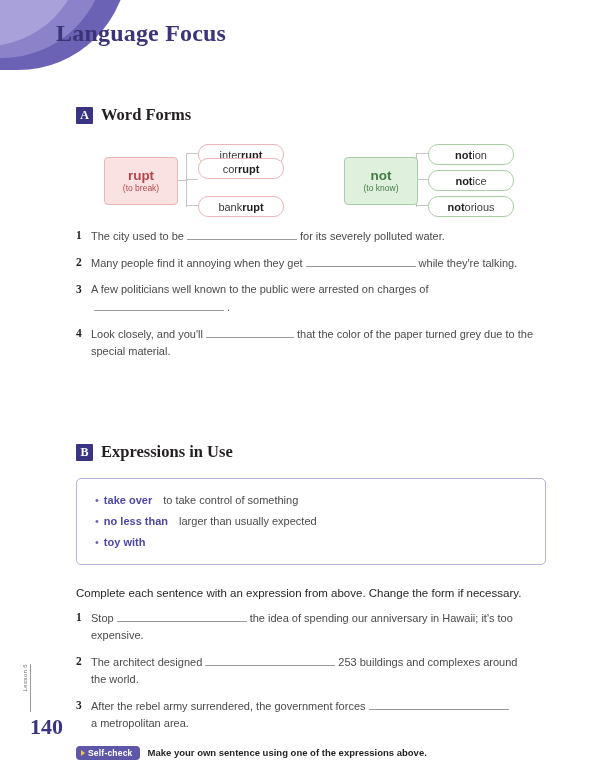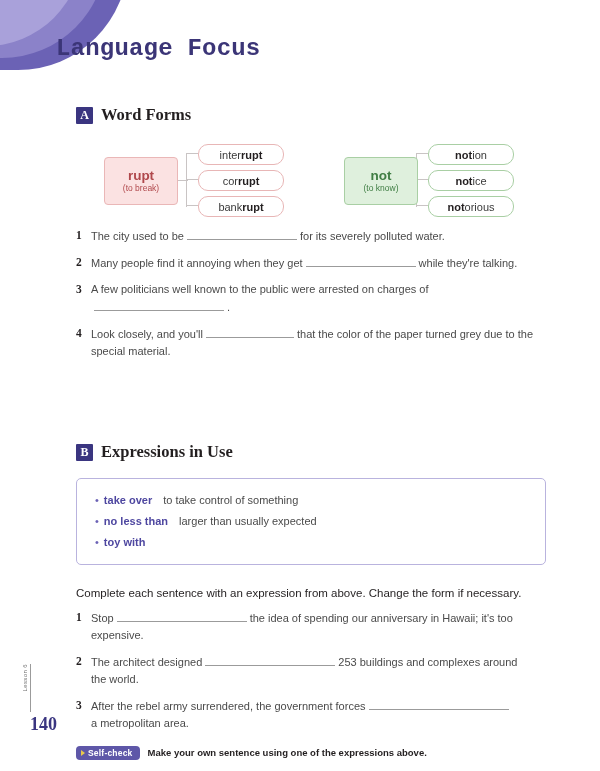--- a/index.html
+++ b/index.html
@@ -50,22 +50,22 @@
     width: 160px;
     height: 104px;
     background: #a9a1da;
     border-bottom-right-radius: 96px;
   }
 
   
   .page-title {
     position: absolute;
     left: 56px;
-    top: 35px;
-    font-family: Liberation Mono, monospace;
+    top: 20px;
+    font-family: Liberation Serif, serif;
     font-size: 24px;
     font-weight: bold;
     color: #3b3577;
     letter-spacing: 0.2px;
   }
 
   
   .section {
     position: absolute;
     left: 76px;
@@ -143,21 +143,21 @@
     font-size: 11px;
     display: flex;
     align-items: center;
     justify-content: center;
     color: #3a3a3a;
   }
   .leaf b { font-weight: bold; color: #231f20; }
   .leaf-red { border: 1px solid #e8b6b6; }
   .leaf-green { border: 1px solid #a9cfa4; }
   .leaf-r1 { left: 122px; top: 3px; }
-  .leaf-r2 { left: 122px; top: 29px; text-align: center; }
+  .leaf-r2 { left: 122px; top: 17px; text-align: center; }
   .leaf-r3 { left: 122px; top: 55px; }
   .leaf-g1 { left: 352px; top: 3px; }
   .leaf-g2 { left: 352px; top: 29px; }
   .leaf-g3 { left: 352px; top: 55px; }
   .connector {
     position: absolute;
     background: #c9c4c4;
   }
   .conn-red-v { left: 110px; top: 12px; width: 1px; height: 54px; }
   .conn-green-v { left: 340px; top: 12px; width: 1px; height: 54px; }
@@ -271,21 +271,21 @@
     color: #6e6e6e;
     writing-mode: vertical-rl;
     transform: rotate(180deg);
     letter-spacing: 0.4px;
   }
   .page-num {
     position: absolute;
     left: 30px;
     top: 714px;
     font-family: "Liberation Serif", serif;
-    font-size: 18px;
+    font-size: 22px;
     font-weight: bold;
     color: #3a3580;
   }
 </style>
 </head>
 <body>
 
 <div class="corner-deco">
   <div class="band1"></div>
   <div class="band2"></div>

